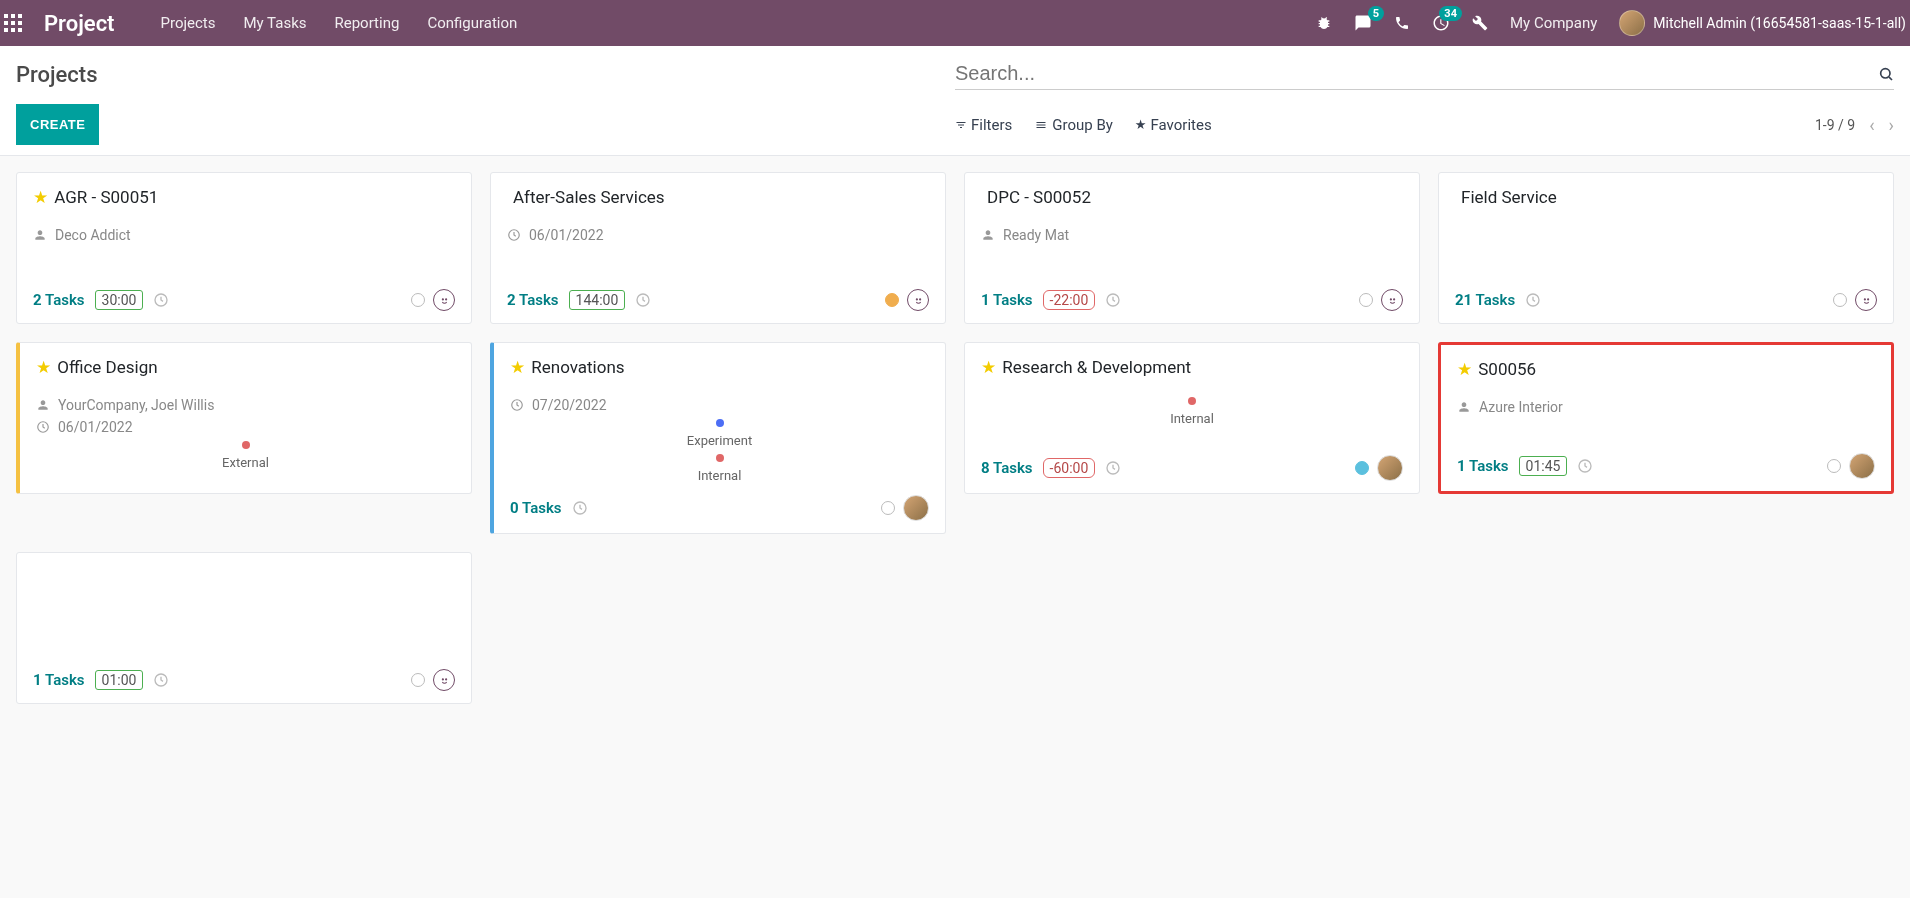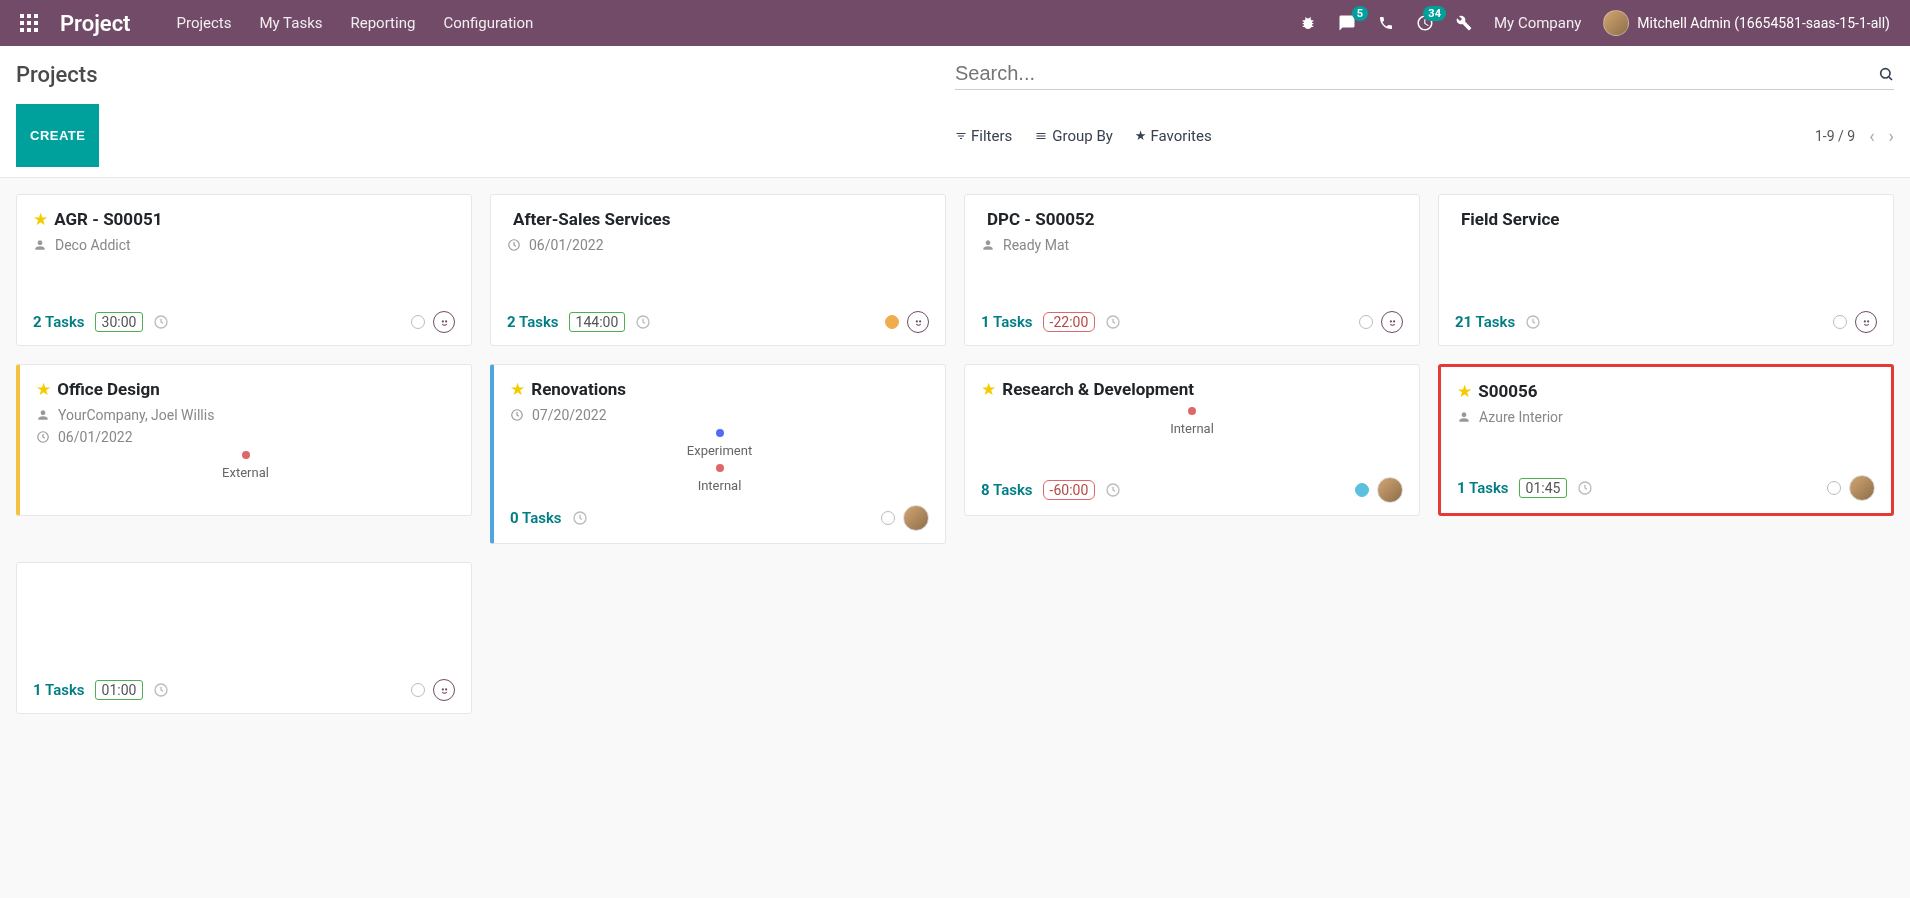--- a/index.html
+++ b/index.html
@@ -1,51 +1,51 @@
 <!DOCTYPE html>
 <html><head>
 <meta charset="utf-8">
 <style>
   * { box-sizing: border-box; margin: 0; padding: 0; }
   body { font-family: -apple-system, BlinkMacSystemFont, "Segoe UI", Roboto, "Helvetica Neue", Arial, sans-serif; background: #f9f9f9; color: #374151; font-size: 14px; }
-  .navbar { background: #714b67; height: 46px; display: flex; align-items: center; padding: 0 20px; color: #fff; }
+  .navbar { background: #714b67; height: 46px; display: flex; align-items: center; padding: 0 4px; color: #fff; }
   .nav-left { display: flex; align-items: center; gap: 18px; }
   .apps-icon { font-size: 18px; cursor: pointer; }
   .brand { font-size: 22px; font-weight: 600; margin-left: 4px; }
   .nav-menu { display: flex; gap: 28px; margin-left: 28px; }
   .nav-item { color: rgba(255,255,255,0.9); cursor: pointer; font-size: 15px; }
   .nav-right { margin-left: auto; display: flex; align-items: center; gap: 22px; }
   .nav-icon { cursor: pointer; position: relative; display: flex; align-items: center; }
   .badge { background: #00a09d; color: #fff; font-size: 11px; font-weight: 700; border-radius: 10px; padding: 1px 5px; position: absolute; top: -8px; right: -12px; }
   .user { display: flex; align-items: center; gap: 8px; cursor: pointer; }
   .user .avatar { width: 26px; height: 26px; border-radius: 50%; background: linear-gradient(135deg,#d4a574,#8b6f47); border: 1px solid rgba(255,255,255,0.3); }
   .control-panel { background: #fff; padding: 12px 16px 10px 16px; border-bottom: 1px solid #e5e7eb; }
   .cp-row { display: flex; align-items: center; justify-content: space-between; }
   .cp-row1 { margin-bottom: 14px; }
   .page-title { font-size: 22px; font-weight: 500; color: #4a4a4a; }
   .search-box { flex: 0 0 50%; display: flex; align-items: center; border-bottom: 1px solid #ccc; padding: 4px 0; }
   .search-box input { border: none; outline: none; width: 100%; font-size: 20px; color: #6b7280; }
   .search-icon { color: #374151; cursor: pointer; }
-  .create-btn { background: #00a09d; color: #fff; border: none; padding: 24px 14px; font-weight: 700; font-size: 13px; cursor: pointer; letter-spacing: 0.5px; }
+  .create-btn { background: #00a09d; color: #fff; border: none; padding: 13px 14px; font-weight: 700; font-size: 13px; cursor: pointer; letter-spacing: 0.5px; }
   .filter-bar { display: flex; align-items: center; gap: 22px; color: #374151; }
   .filter-item { cursor: pointer; display: flex; align-items: center; gap: 4px; font-size: 15px; }
   .pager { margin-left: auto; display: flex; align-items: center; gap: 14px; color: #555; }
   .pager-arrow { color: #00a09d; cursor: pointer; font-size: 18px; }
   .pager-arrow.disabled { color: #aaa; }
   .kanban { padding: 16px; display: grid; grid-template-columns: repeat(4, 1fr); gap: 18px; align-items: start; }
   .card { background: #fff; border: 1px solid #e5e7eb; border-radius: 3px; padding: 14px 16px 12px 16px; position: relative; min-height: 152px; display: flex; flex-direction: column; }
   .card.stripe-yellow { border-left: 4px solid #f5c142; }
   .card.stripe-blue { border-left: 4px solid #4ea5e0; }
   .card.highlighted { border: 3px solid #e53935; }
   .card-header { display: flex; align-items: flex-start; gap: 6px; }
   .star { color: #f3cc00; font-size: 17px; cursor: pointer; }
   .star.empty { color: #ccc; }
-  .card-title { font-size: 17px; font-weight: 700; color: #212529; }
+  .card-title { font-size: 17px; font-weight: 400; color: #212529; }
   .card-title.muted { color: #888; text-decoration: line-through; text-decoration-color: #bbb; }
-  .card-sub { display: flex; flex-direction: column; gap: 6px; margin-top: 8px; color: #888; font-size: 14px; }
+  .card-sub { display: flex; flex-direction: column; gap: 6px; margin-top: 20px; color: #888; font-size: 14px; }
   .sub-line { display: flex; align-items: center; gap: 8px; }
   .sub-icon { width: 14px; height: 14px; color: #999; }
   .tag-line { display: flex; align-items: center; gap: 6px; font-size: 13px; color: #666; flex-direction: column; }
   .dot { width: 8px; height: 8px; border-radius: 50%; display: inline-block; }
   .dot.red { background: #e06767; }
   .dot.blue { background: #4c6ef5; }
   .card-footer { display: flex; align-items: center; margin-top: auto; padding-top: 12px; gap: 10px; }
   .tasks-label { color: #017e84; font-weight: 600; font-size: 15px; }
   .tasks-count { font-weight: 700; }
   .time-badge { border: 1px solid #4caf50; border-radius: 3px; padding: 1px 6px; font-size: 14px; color: #555; }

